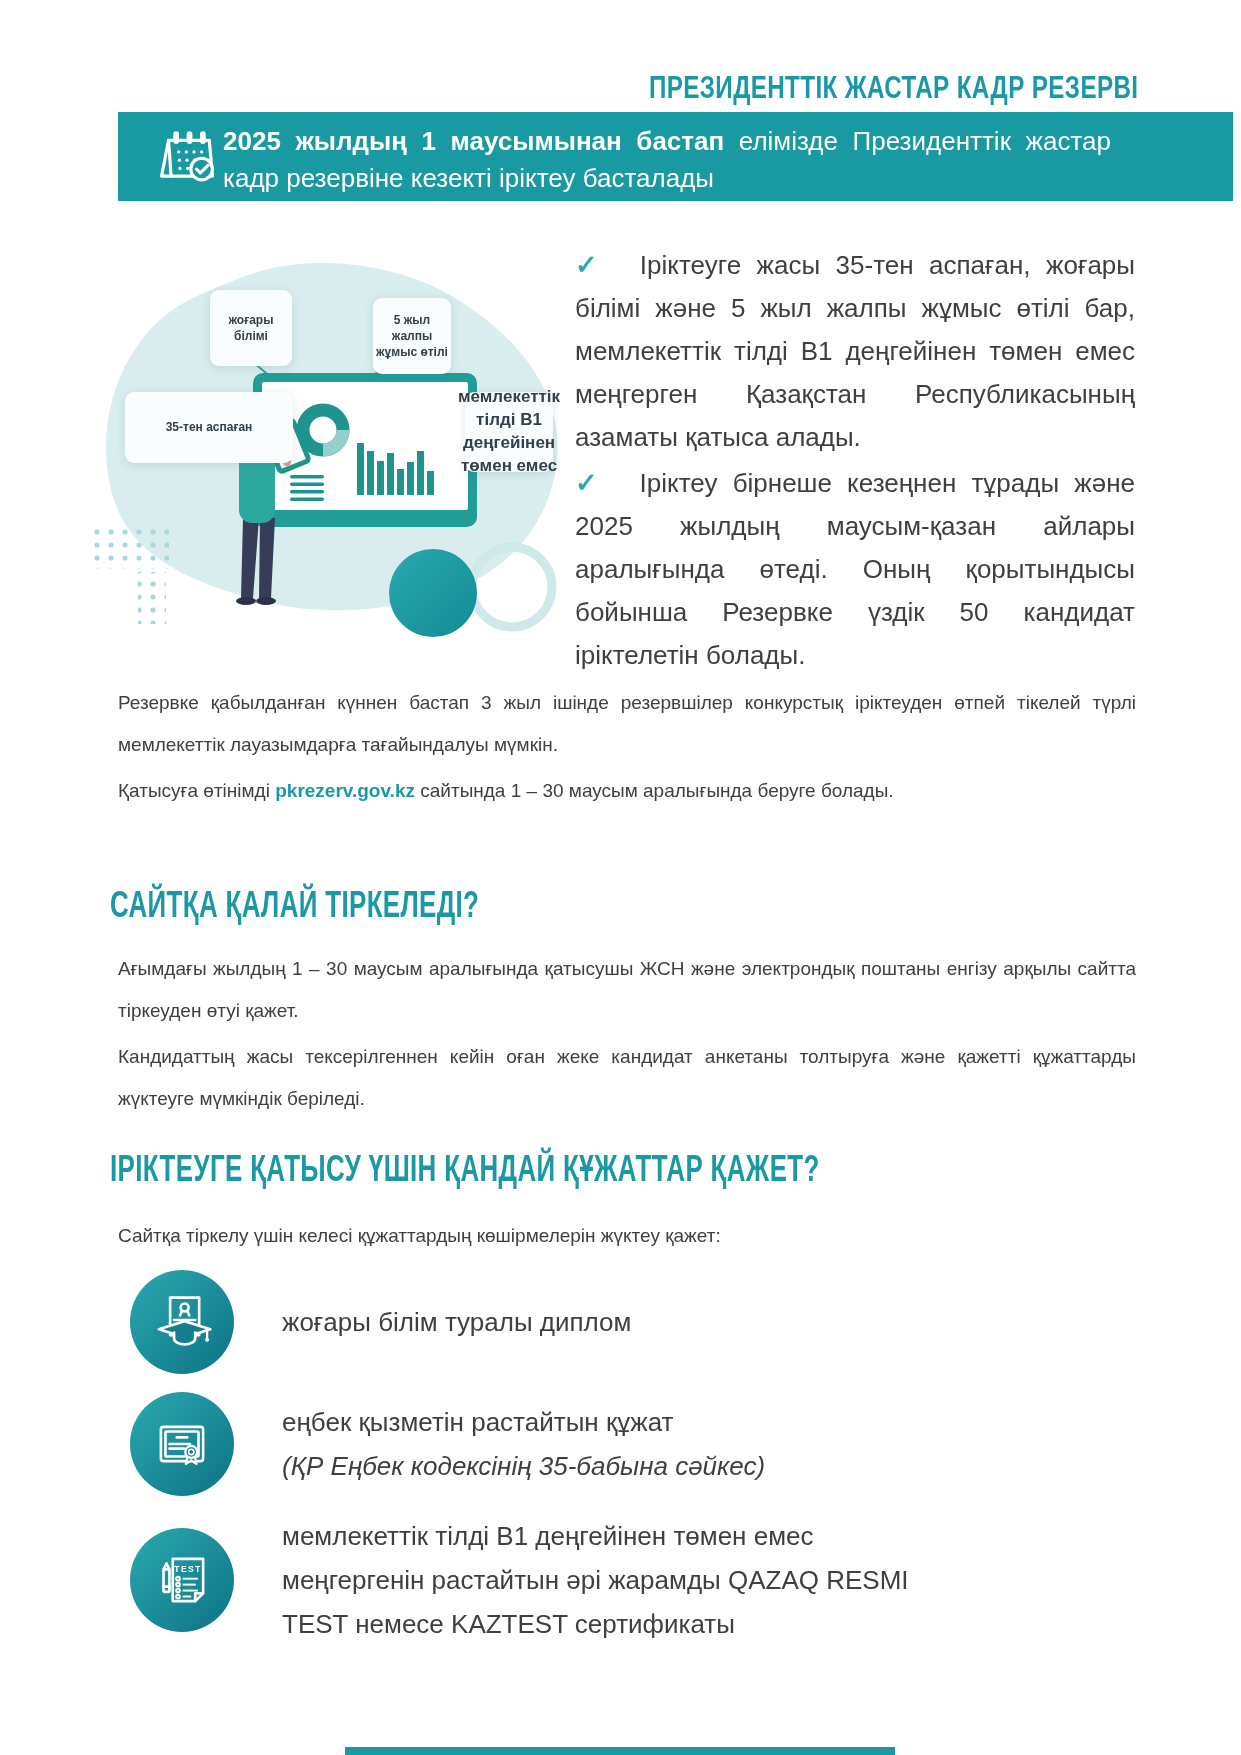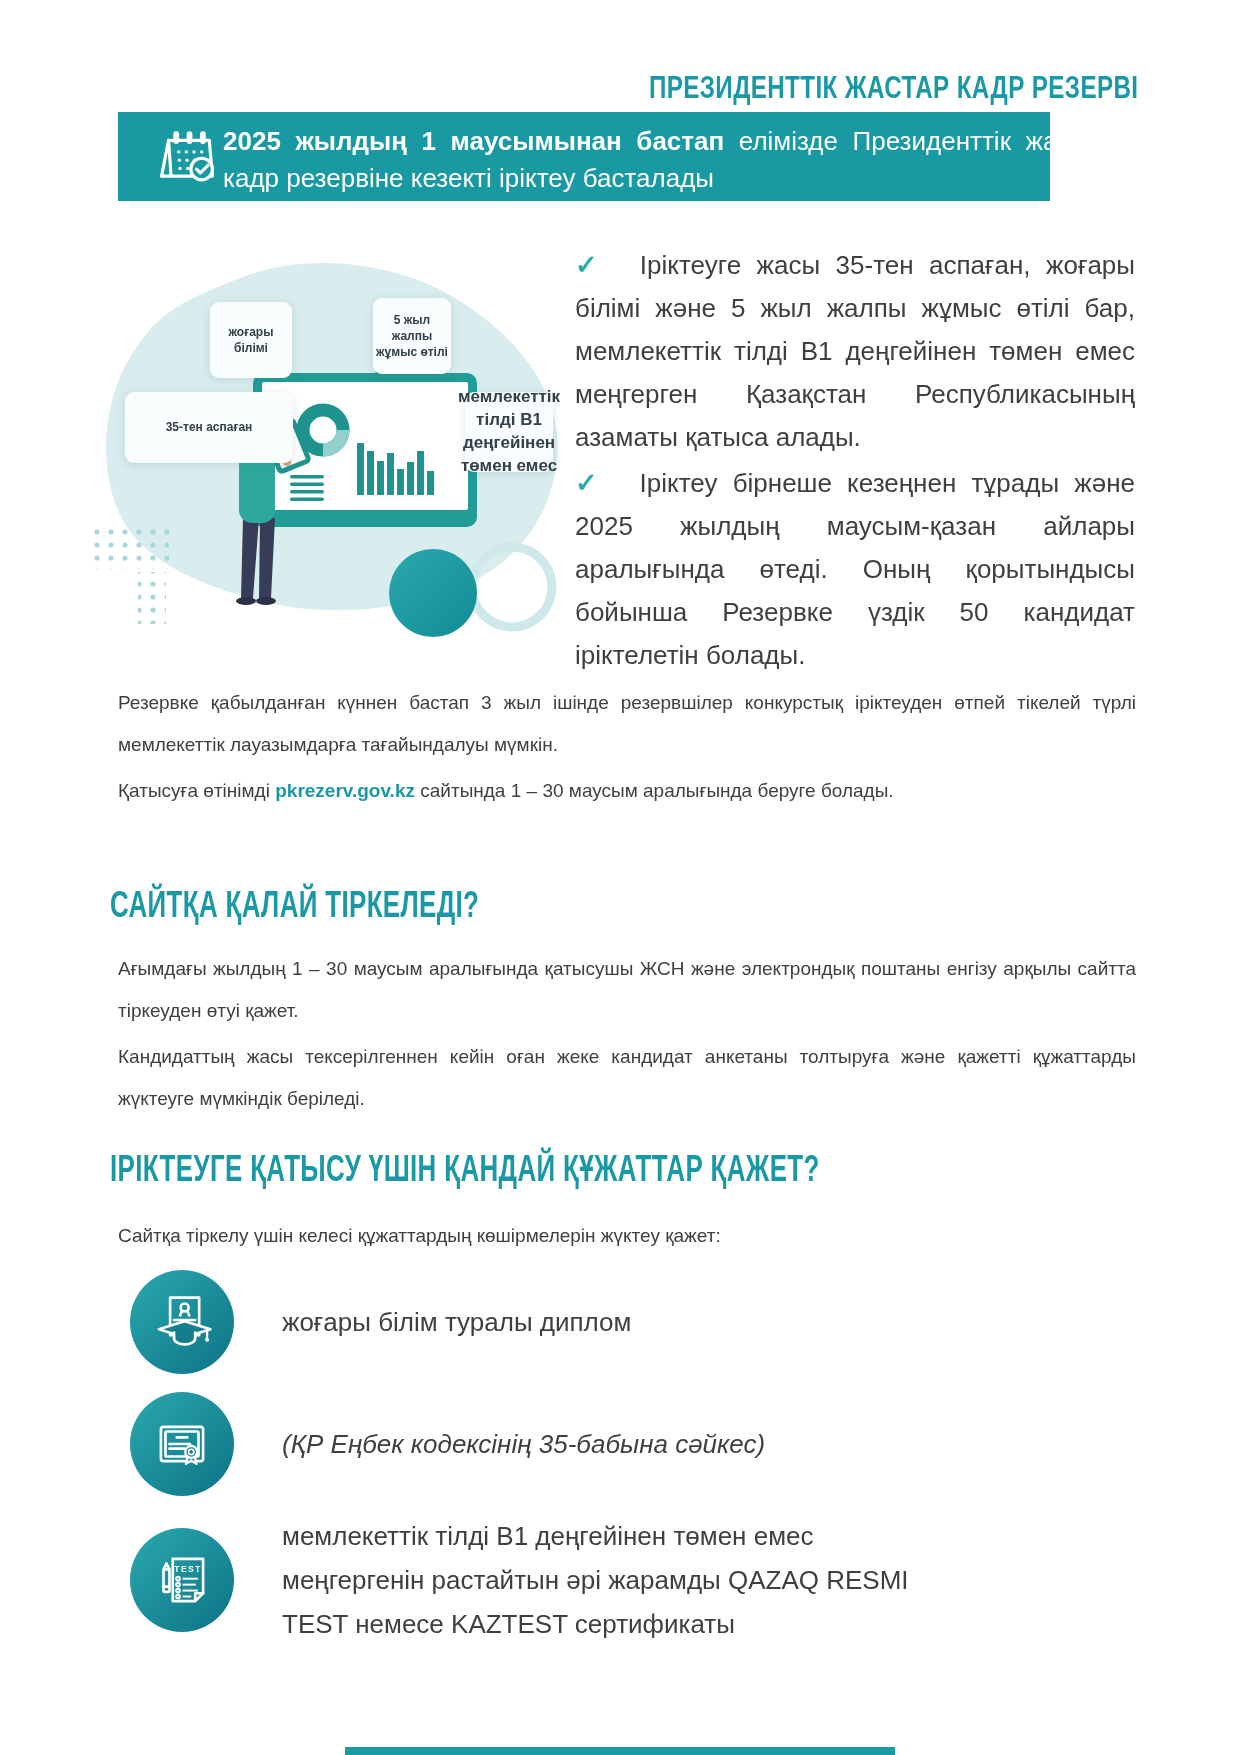--- a/index.html
+++ b/index.html
@@ -4,21 +4,21 @@
 <style>
   html,body{margin:0;padding:0;background:#ffffff;}
   .page{position:relative;width:1241px;height:1755px;margin:0 auto;background:#ffffff;overflow:hidden;
         font-family:"Liberation Sans",sans-serif;color:#3f3f3f;}
 
   
   .doc-title{position:absolute;top:70px;right:103px;font-size:31px;font-weight:bold;color:#1b98a6;
              white-space:nowrap;transform:scaleX(0.78);transform-origin:right center;letter-spacing:0.5px;}
 
   
-  .banner{position:absolute;left:118px;top:112px;width:932px;height:89px;background:#1999a1;}
+  .banner{position:absolute;left:118px;top:112px;width:1115px;height:89px;background:#1999a1;}
   .banner-icon{position:absolute;left:34px;top:13px;width:70px;height:64px;}
   .banner-text{position:absolute;left:105px;top:11px;width:888px;font-size:26px;line-height:37px;
                color:#ffffff;text-align:justify;}
   .banner-text .b{font-weight:bold;}
 
   
   .scene{position:absolute;left:80px;top:230px;width:500px;height:410px;}
   .scene svg.bg{position:absolute;left:0;top:0;}
   .ill-label{position:absolute;background:#fafdfd;border-radius:9px;box-shadow:0 2px 8px rgba(70,120,125,.18);
              display:flex;align-items:center;justify-content:center;text-align:center;
@@ -148,21 +148,21 @@
         <path d="M177 193 q-9 -4 -6 9 q-4 -12 6 -9" fill="#27354a"></path>
         <g transform="rotate(-22 206 216)">
           <rect x="191" y="194" width="31" height="44" rx="3" fill="#ffffff" stroke="#1f948f" stroke-width="5"></rect>
         </g>
         <rect x="186" y="224" width="24" height="9" rx="4.5" transform="rotate(-30 186 224)" fill="#2ca89e"></rect>
         <circle cx="207" cy="232" r="4" fill="#d9a27e"></circle>
         <line x1="207" y1="228" x2="212" y2="222" stroke="#27354a" stroke-width="2" stroke-linecap="round"></line>
       </g>
     </svg>
 
-    <div class="ill-label" style="left:130px;top:60px;width:70px;height:68px;padding:4px 6px;margin-top:12px;">
+    <div class="ill-label" style="left:130px;top:60px;width:70px;height:68px;padding:4px 6px;">
       <span>жоғары білімі</span>
     </div>
     <div class="ill-label" style="left:293px;top:68px;width:78px;height:68px;padding:4px 0;">
       <span>5 жыл жалпы жұмыс өтілі</span>
     </div>
     <div class="ill-label" style="left:45px;top:162px;width:120px;height:63px;padding:4px 24px;">
       <span>35-тен аспаған</span>
     </div>
     <div class="ill-label" style="left:385px;top:162px;width:80px;height:72px;padding:4px 4px;font-size:17px;">
       <span>мемлекеттік тілді B1 деңгейінен төмен емес</span>
@@ -216,20 +216,21 @@
           <rect x="18" y="24" width="64" height="52" rx="4"></rect>
           <rect x="25" y="31" width="50" height="38" rx="2"></rect>
           <path d="M42 40 H58 M31 50 H62 M31 57 H54"></path>
         </g>
         <path d="M59 68 l-3 12 l8 -5 l8 5 l-3 -12" fill="#147e8c" stroke="#ffffff" stroke-width="3.5" stroke-linejoin="round"></path>
         <circle cx="64" cy="62" r="9" fill="#147e8c" stroke="#ffffff" stroke-width="3.5"></circle>
         <circle cx="64" cy="62" r="4" fill="none" stroke="#ffffff" stroke-width="2.5"></circle>
       </svg>
     </div>
     <div class="doc-text">
+      <div>еңбек қызметін растайтын құжат</div>
       <div class="doc-note">(ҚР Еңбек кодексінің 35-бабына сәйкес)</div>
     </div>
   </div>
 
   <div class="doc-row" style="top:1514px;">
     <div class="doc-circle">
       <svg viewBox="0 0 100 100" width="66" height="66">
         <g fill="none" stroke="#ffffff" stroke-width="4" stroke-linecap="round" stroke-linejoin="round">
           <path d="M36 18 H82 V70 L70 82 H36 Z"></path>
           <path d="M82 70 H70 V82"></path>

